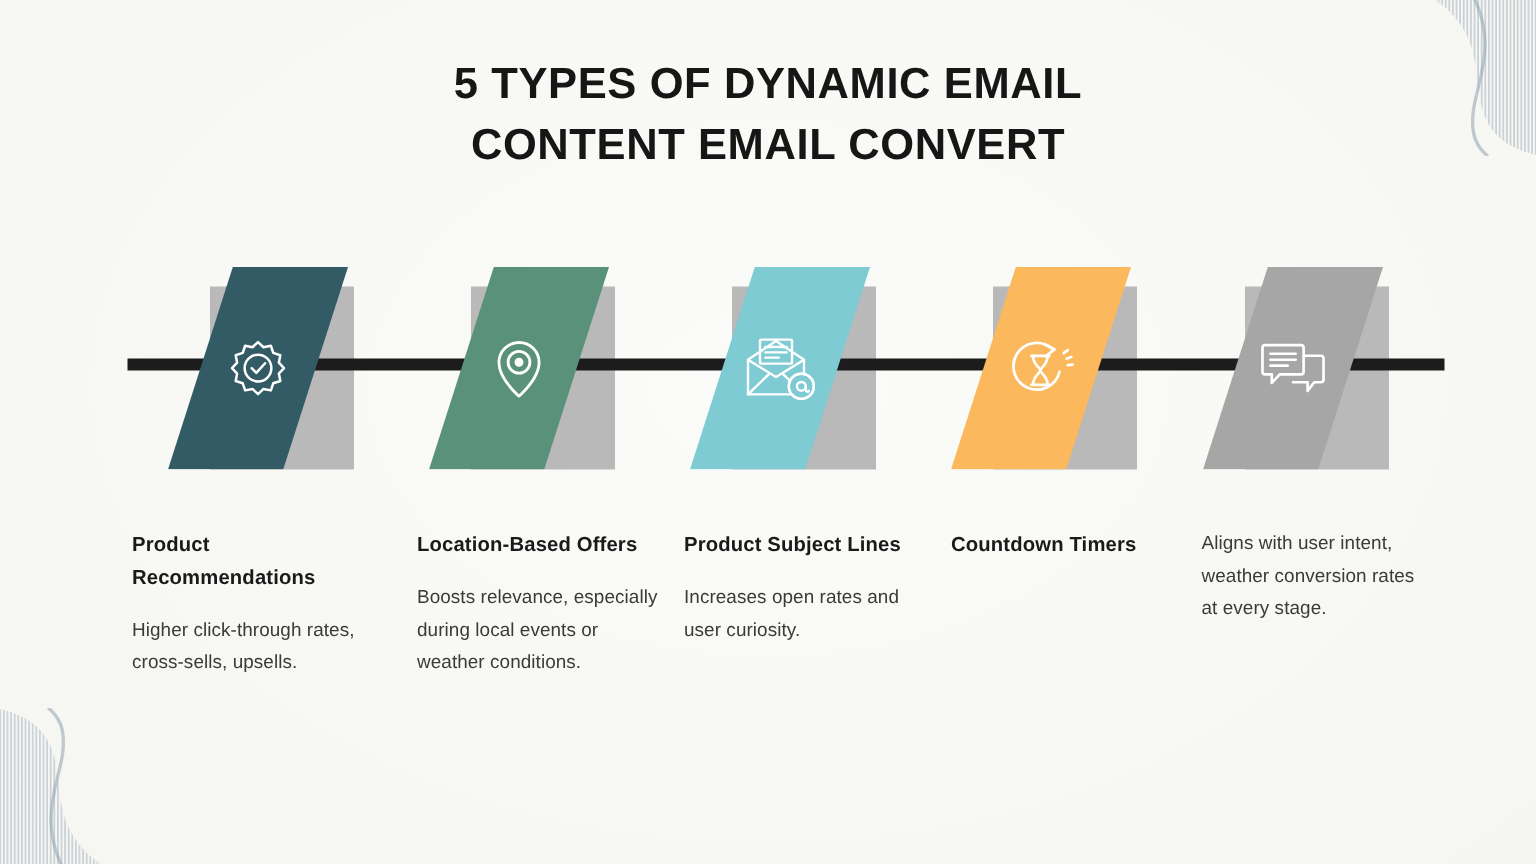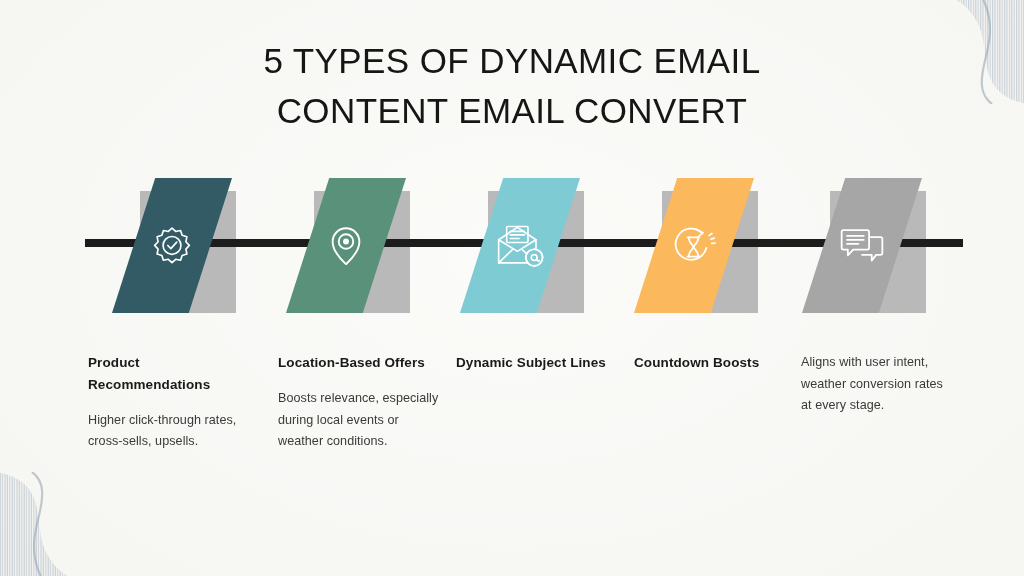--- a/index.html
+++ b/index.html
@@ -22,22 +22,22 @@
   .corner-wave{position:absolute;pointer-events:none;}
   .corner-wave.tr{top:-6px;right:-4px;}
   .corner-wave.bl{bottom:-6px;left:-4px;transform:rotate(180deg);}
 
   
   .title-wrap{
     position:absolute;left:0;right:0;top:36px;
     text-align:center;
   }
   .title-line{
-    font-size:35px;
-    font-weight:normal;
+    font-size:29px;
+    font-weight:bold;
     letter-spacing:0.4px;
     color:#161616;
     line-height:1.42;
     margin:0;
   }
 
   
   .timeline-bar{
     position:absolute;
     left:85px;top:239px;
@@ -256,24 +256,25 @@
     <div class="cap-title">Product Recommendations</div>
     <div class="cap-desc">Higher click-through rates, cross-sells, upsells.</div>
   </div>
 
   <div class="caption" style="left:278px;width:165px;">
     <div class="cap-title">Location-Based Offers</div>
     <div class="cap-desc">Boosts relevance, especially during local events or weather conditions.</div>
   </div>
 
   <div class="caption" style="left:456px;width:150px;">
-    <div class="cap-title">Dynamic Subject Lines</div>
+    <div class="cap-title">Product Subject Lines</div>
+    <div class="cap-desc">Increases open rates and user curiosity.</div>
   </div>
 
   <div class="caption" style="left:634px;width:140px;">
-    <div class="cap-title">Countdown Boosts</div>
+    <div class="cap-title">Countdown Timers</div>
   </div>
 
   <div class="caption" style="left:801px;width:145px;">
     <div class="cap-desc">Aligns with user intent, weather conversion rates at every stage.</div>
   </div>
 
 </div>
 
 </body></html>

